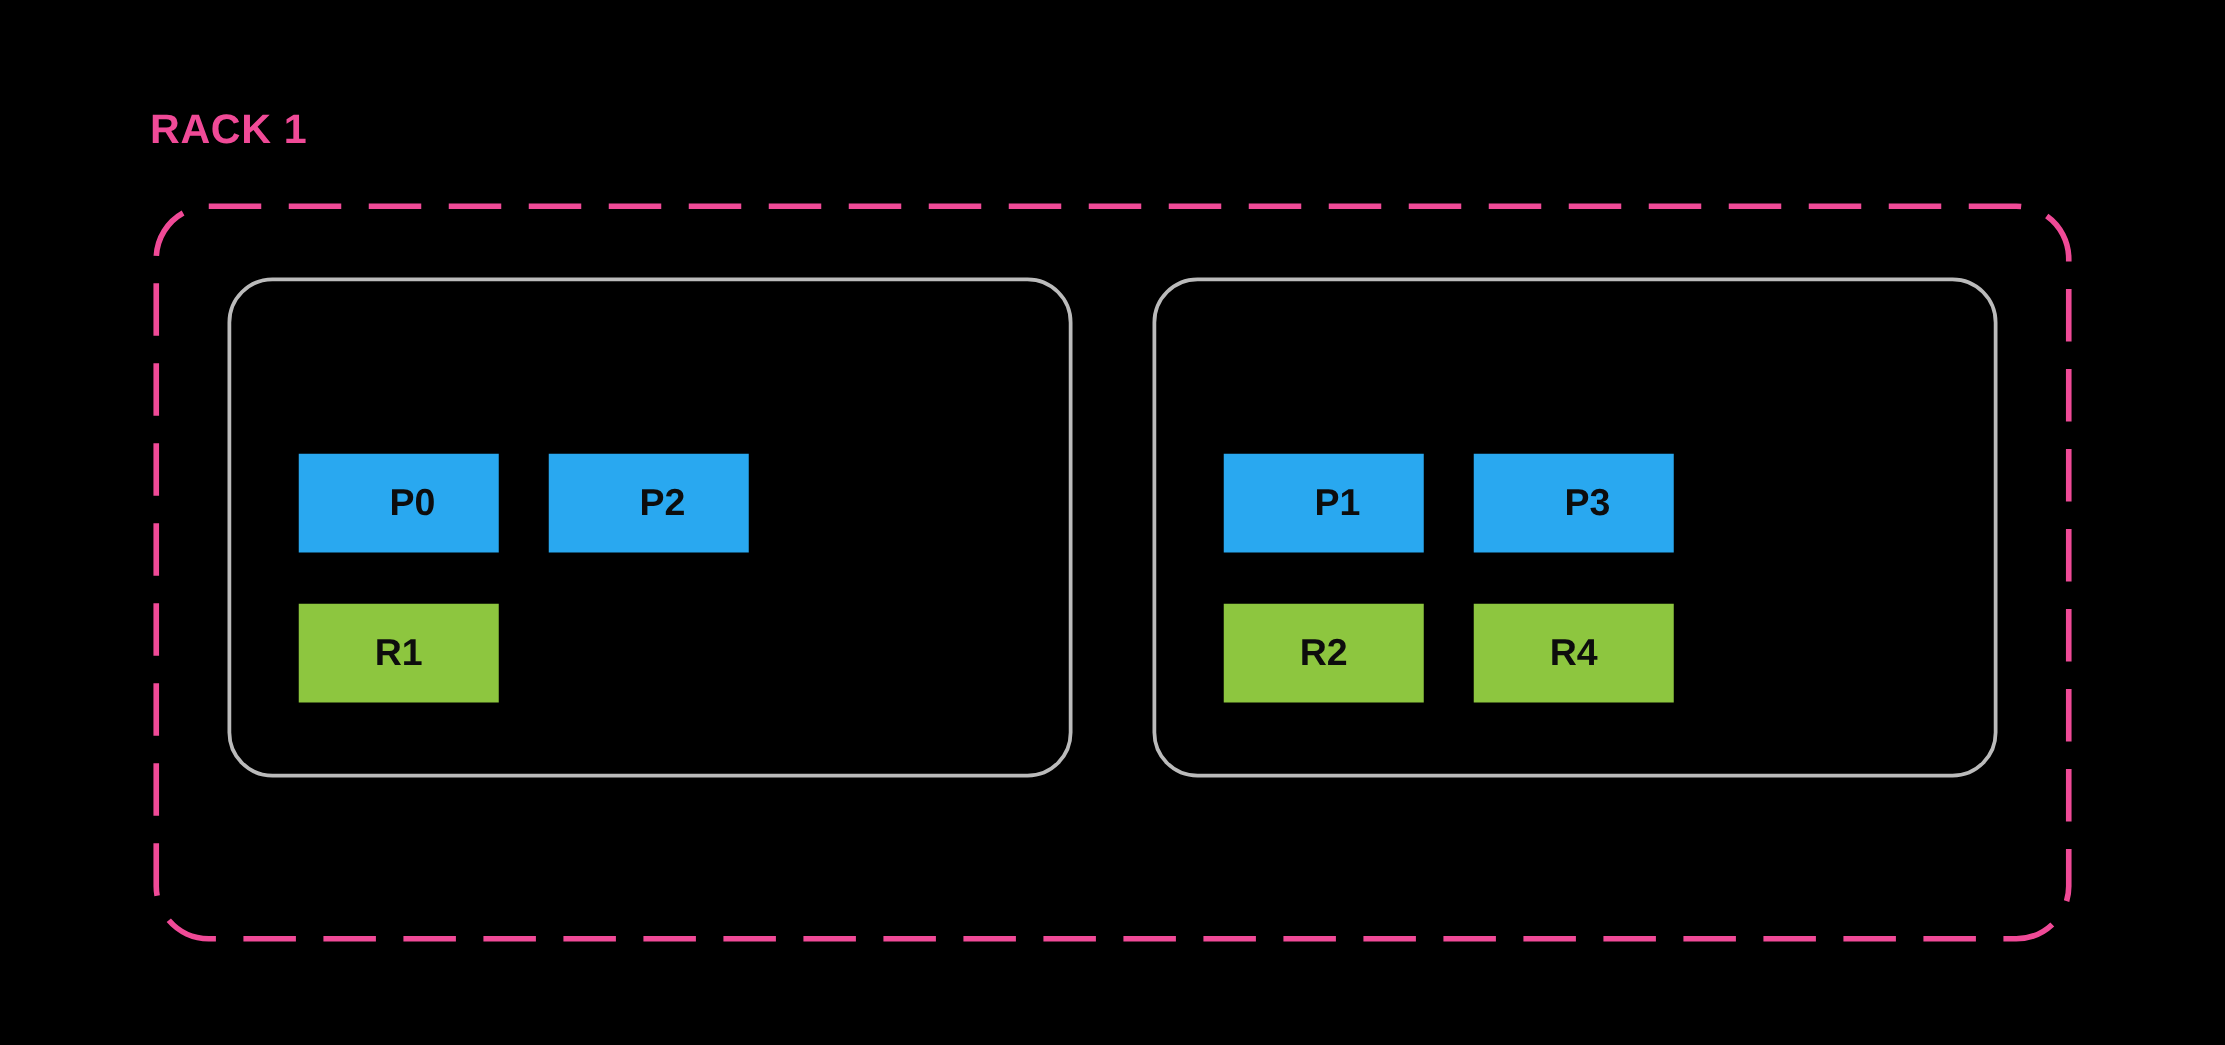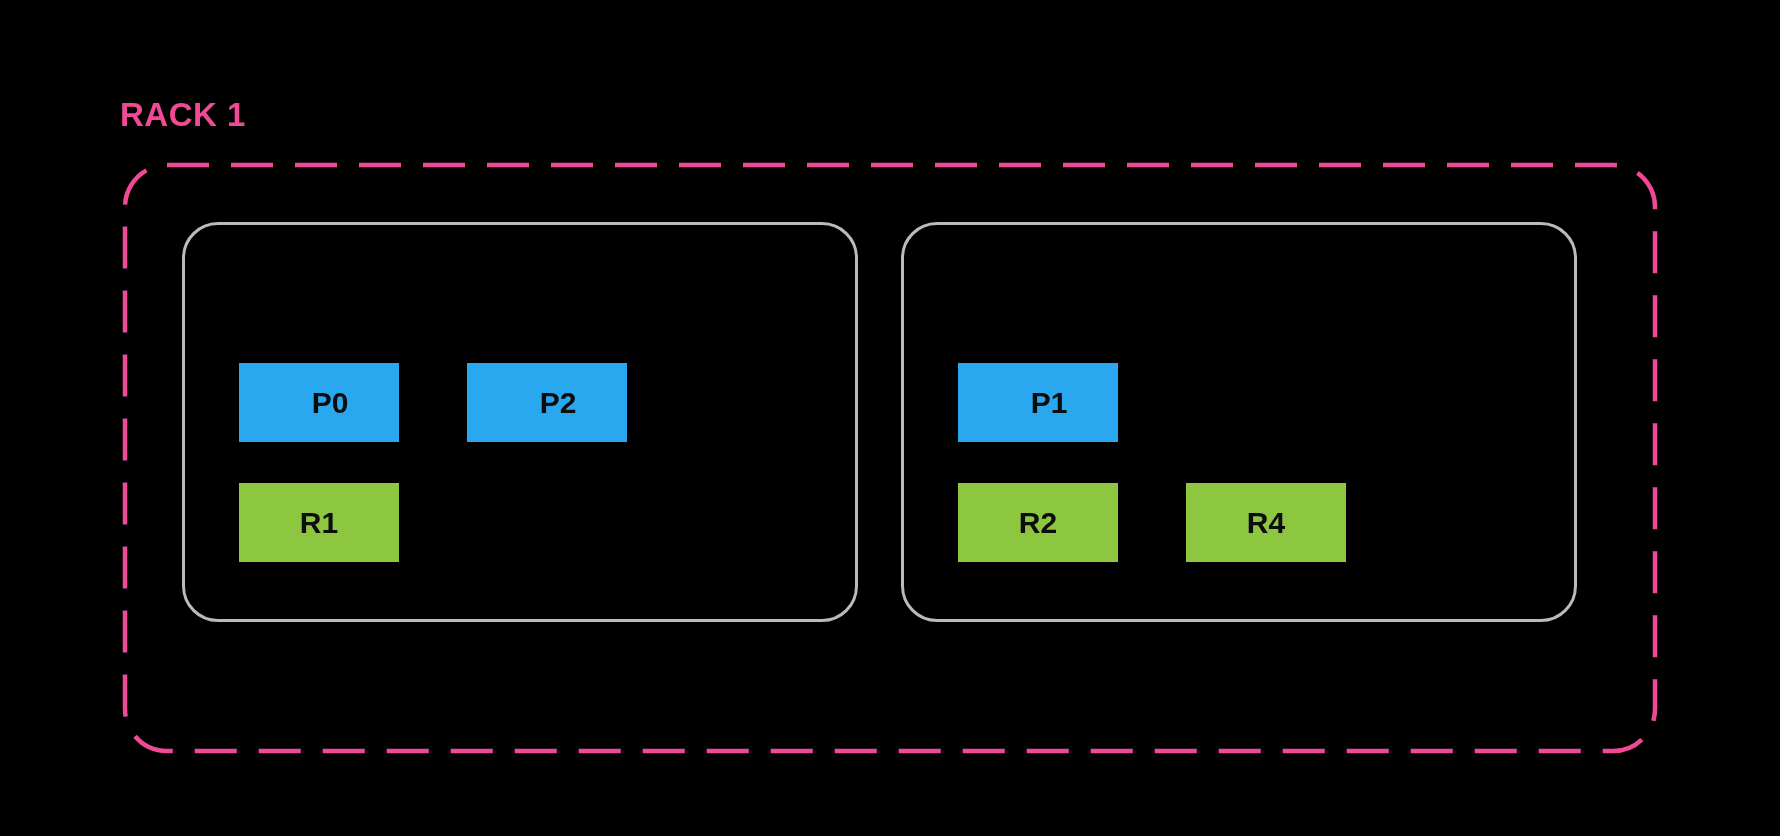--- a/index.html
+++ b/index.html
@@ -17,21 +17,21 @@
     overflow: hidden;
     font-family: "Liberation Sans", sans-serif;
   }
   .stage {
     position: relative;
     width: 1780px; height: 836px;
     background: var(--background);
   }
   .rack-title {
     position: absolute;
-    left: 120px; top: 96px;
+    left: 120px; top: 84px;
     font-size: 33px;
     font-weight: bold;
     letter-spacing: 0.5px;
     color: var(--rack_outline);
   }
   .rack-border-svg {
     position: absolute;
     left: 122px; top: 162px;
     width: 1536px; height: 592px;
   }
@@ -43,37 +43,37 @@
   }
   .node {
     position: absolute;
     top: 222px;
     width: 676px; height: 400px;
     border: 3.5px solid var(--node_outline);
     border-radius: 36px;
     background: transparent;
   }
   .node.left  { left: 182px; }
-  .node.right { left: 901px; }
+  .node.right { left: 922px; }
   .shard {
     position: absolute;
     width: 160px; height: 79px;
     display: flex;
     align-items: center;
     justify-content: center;
     font-size: 30px;
     font-weight: bold;
     color: var(--box_label);
   }
   .shard[data-kind="primary"] { background: var(--primary_box); padding-left: 22px; }
   .shard[data-kind="replica"] { background: var(--replica_box); }
   .row1 { top: 138px; }
   .row2 { top: 258px; text-align: center; }
   .col1 { left: 54px; }
-  .col2 { left: 254px; margin-left: 28px; }
+  .col2 { left: 254px; }
   .col3 { left: 454px; }
 </style>
 </head>
 <body>
 
 <div class="stage">
 
   <div class="rack-title">RACK 1</div>
 
   <svg class="rack-border-svg" viewBox="0 0 1536 592" xmlns="http://www.w3.org/2000/svg">
@@ -81,17 +81,18 @@
   </svg>
 
   <div class="node left">
     <div class="shard row1 col1" data-kind="primary">P0</div>
     <div class="shard row1 col2" data-kind="primary">P2</div>
     <div class="shard row2 col1" data-kind="replica">R1</div>
   </div>
 
   <div class="node right">
     <div class="shard row1 col1" data-kind="primary">P1</div>
+    <div class="shard row1 col2" data-kind="primary">P3</div>
     <div class="shard row2 col1" data-kind="replica">R2</div>
     <div class="shard row2 col2" data-kind="replica">R4</div>
   </div>
 
 </div>
 
 </body></html>

